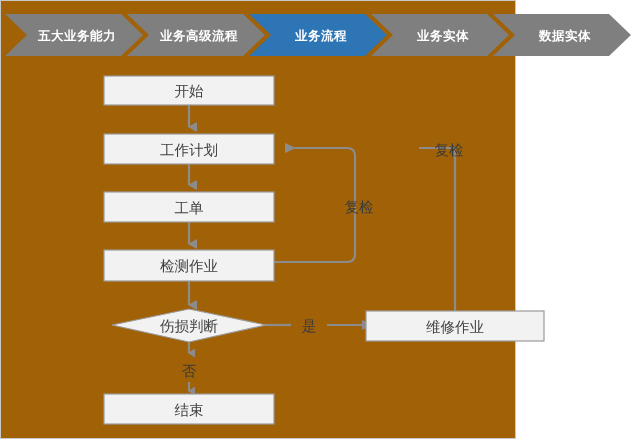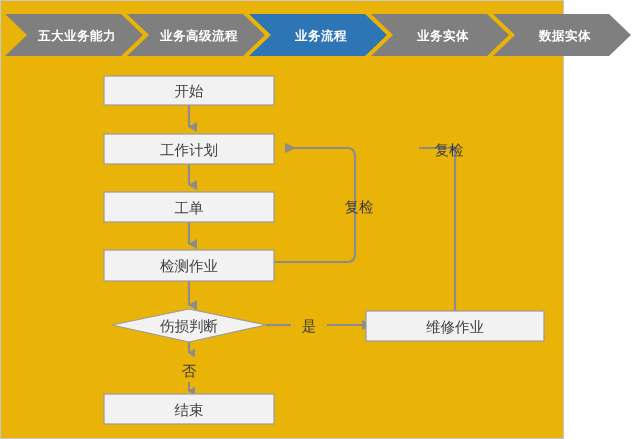--- a/index.html
+++ b/index.html
@@ -10,23 +10,23 @@
   body {
     width: 634px;
     height: 439px;
     position: relative;
     font-family: "Liberation Sans", "DejaVu Sans", sans-serif;
     overflow: hidden;
   }
   #page {
     position: absolute;
     left: 0; top: 0;
-    width: 564px;
+    width: 516px;
     height: 439px;
-    background: #eab308;
+    background: #a16207;
     border: 1px solid #c8c8c8;
     box-sizing: border-box;
   }
   
   #breadcrumb {
     position: absolute;
     left: 0;
     top: 13px;
     width: 634px;
     height: 42px;

